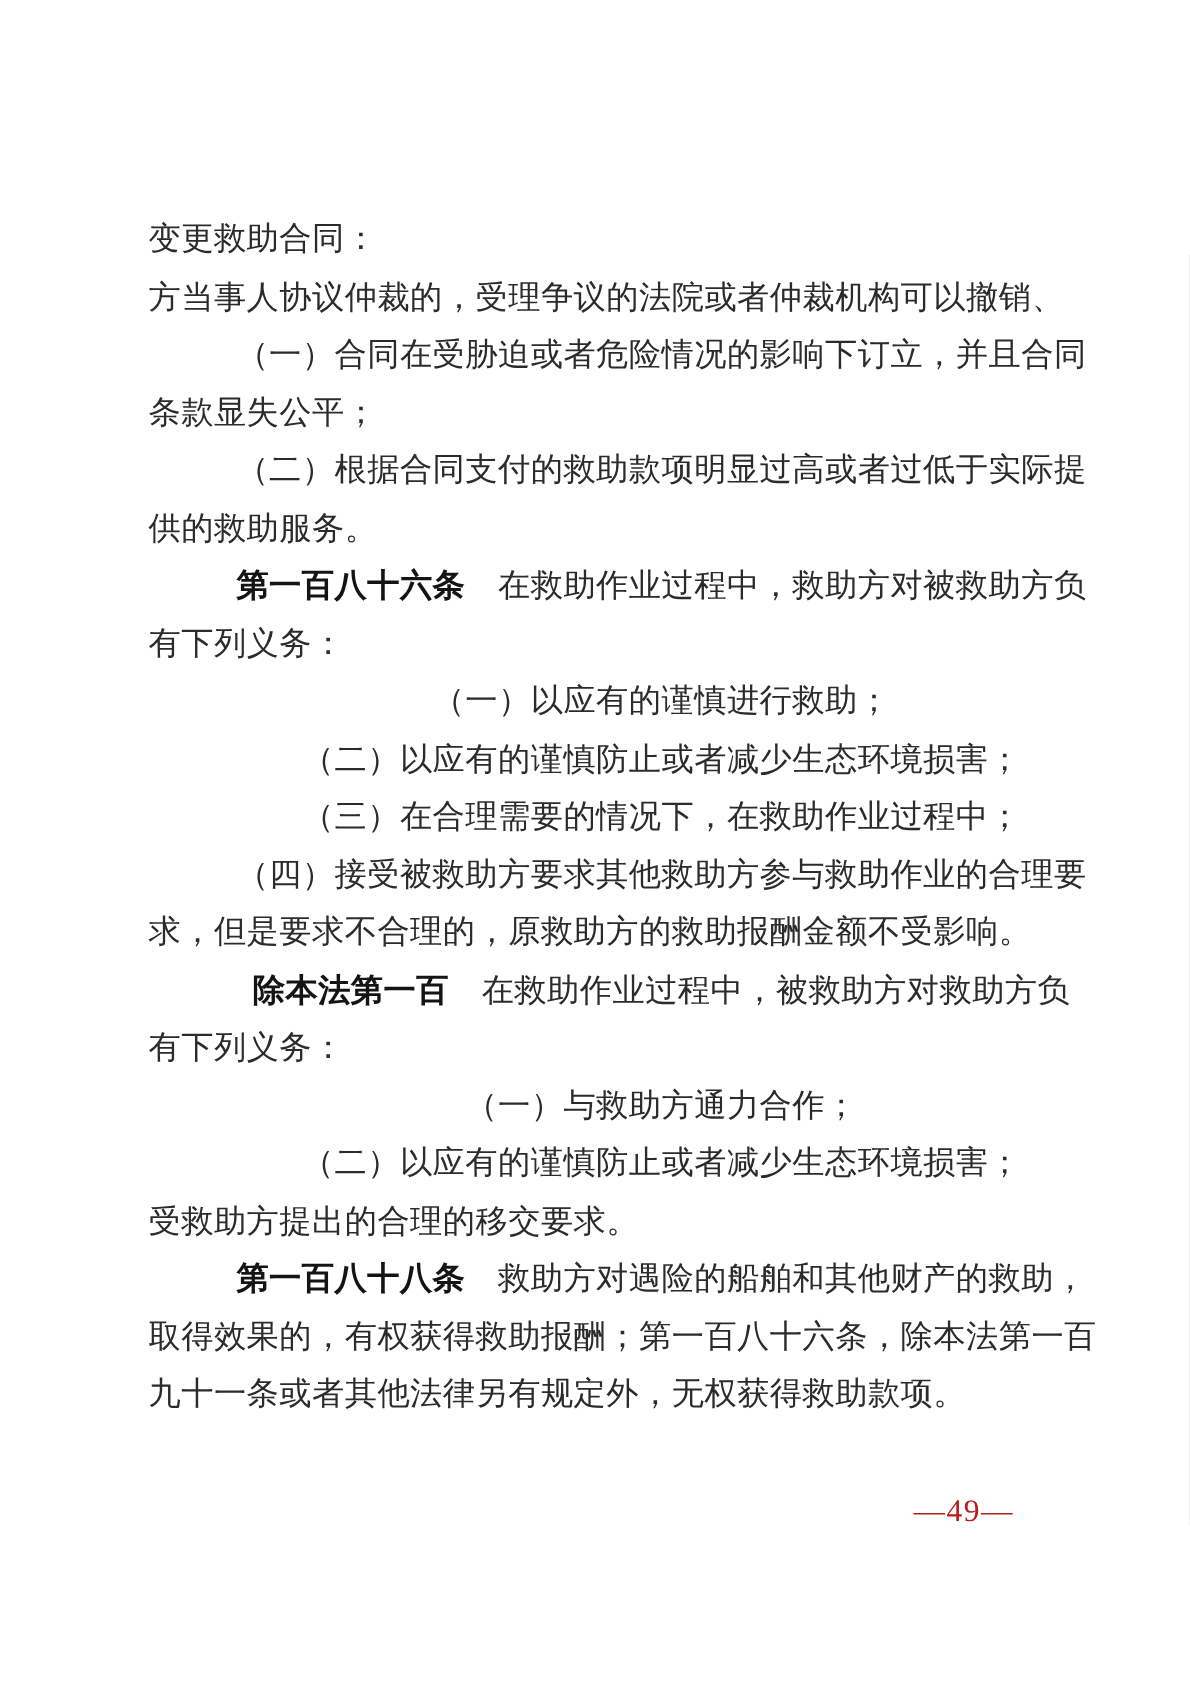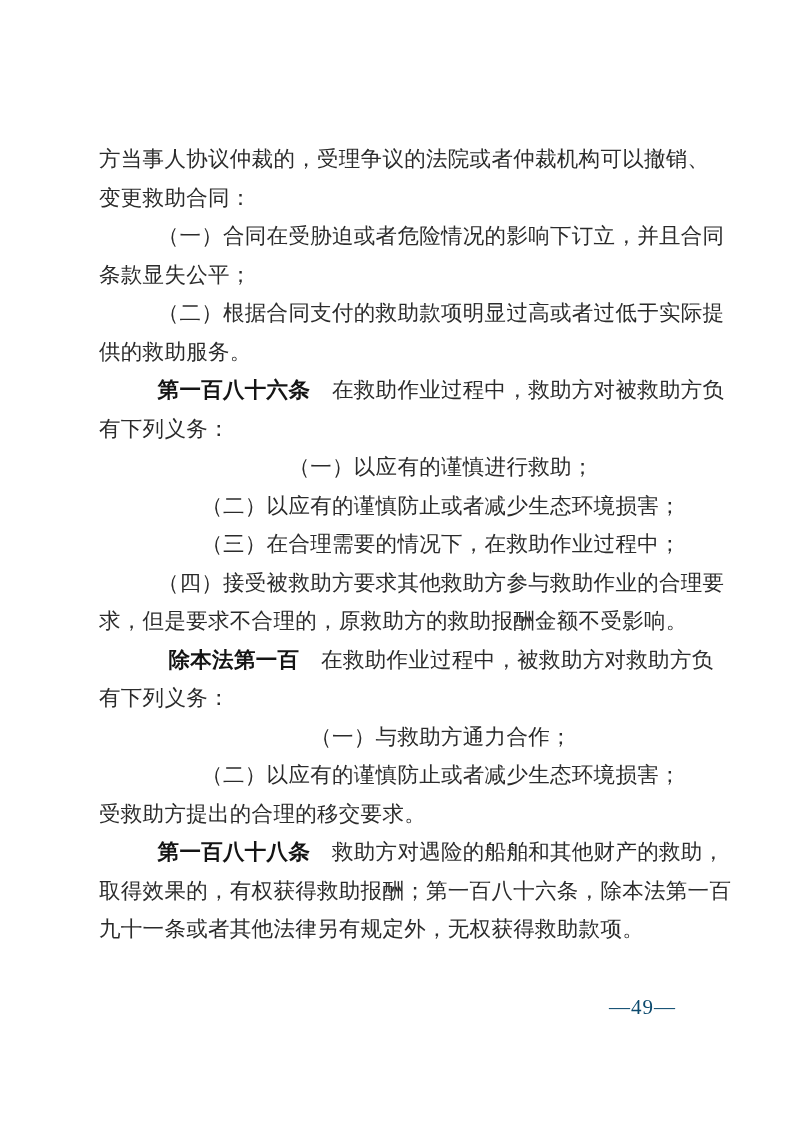--- a/index.html
+++ b/index.html
@@ -38,31 +38,31 @@
   .seg.bold {
     font-weight: bold;
     color: #141414;
   }
   .page-footer {
     position: absolute;
     top: 994px;
     right: 117px;
     font-size: 21px;
     line-height: 26px;
-    color: #0c4a6e;
+    color: #b91c1c;
     letter-spacing: 1px;
   }
 </style>
 </head>
 <body>
 
 <div class="page">
   <div class="textblock">
+      <div class="line"><span class="seg">变更救助合同：</span></div>
       <div class="line"><span class="seg">方当事人协议仲裁的，受理争议的法院或者仲裁机构可以撤销、</span></div>
-      <div class="line"><span class="seg">变更救助合同：</span></div>
       <div class="line indent"><span class="seg">（一）合同在受胁迫或者危险情况的影响下订立，并且合同</span></div>
       <div class="line"><span class="seg">条款显失公平；</span></div>
       <div class="line indent"><span class="seg">（二）根据合同支付的救助款项明显过高或者过低于实际提</span></div>
       <div class="line"><span class="seg">供的救助服务。</span></div>
       <div class="line indent"><span class="seg bold">第一百八十六条</span><span class="seg">　在救助作业过程中，救助方对被救助方负</span></div>
       <div class="line"><span class="seg">有下列义务：</span></div>
       <div class="line indent"><span class="seg">（一）以应有的谨慎进行救助；</span></div>
       <div class="line indent"><span class="seg">（二）以应有的谨慎防止或者减少生态环境损害；</span></div>
       <div class="line indent"><span class="seg">（三）在合理需要的情况下，在救助作业过程中；</span></div>
       <div class="line indent"><span class="seg">（四）接受被救助方要求其他救助方参与救助作业的合理要</span></div>

